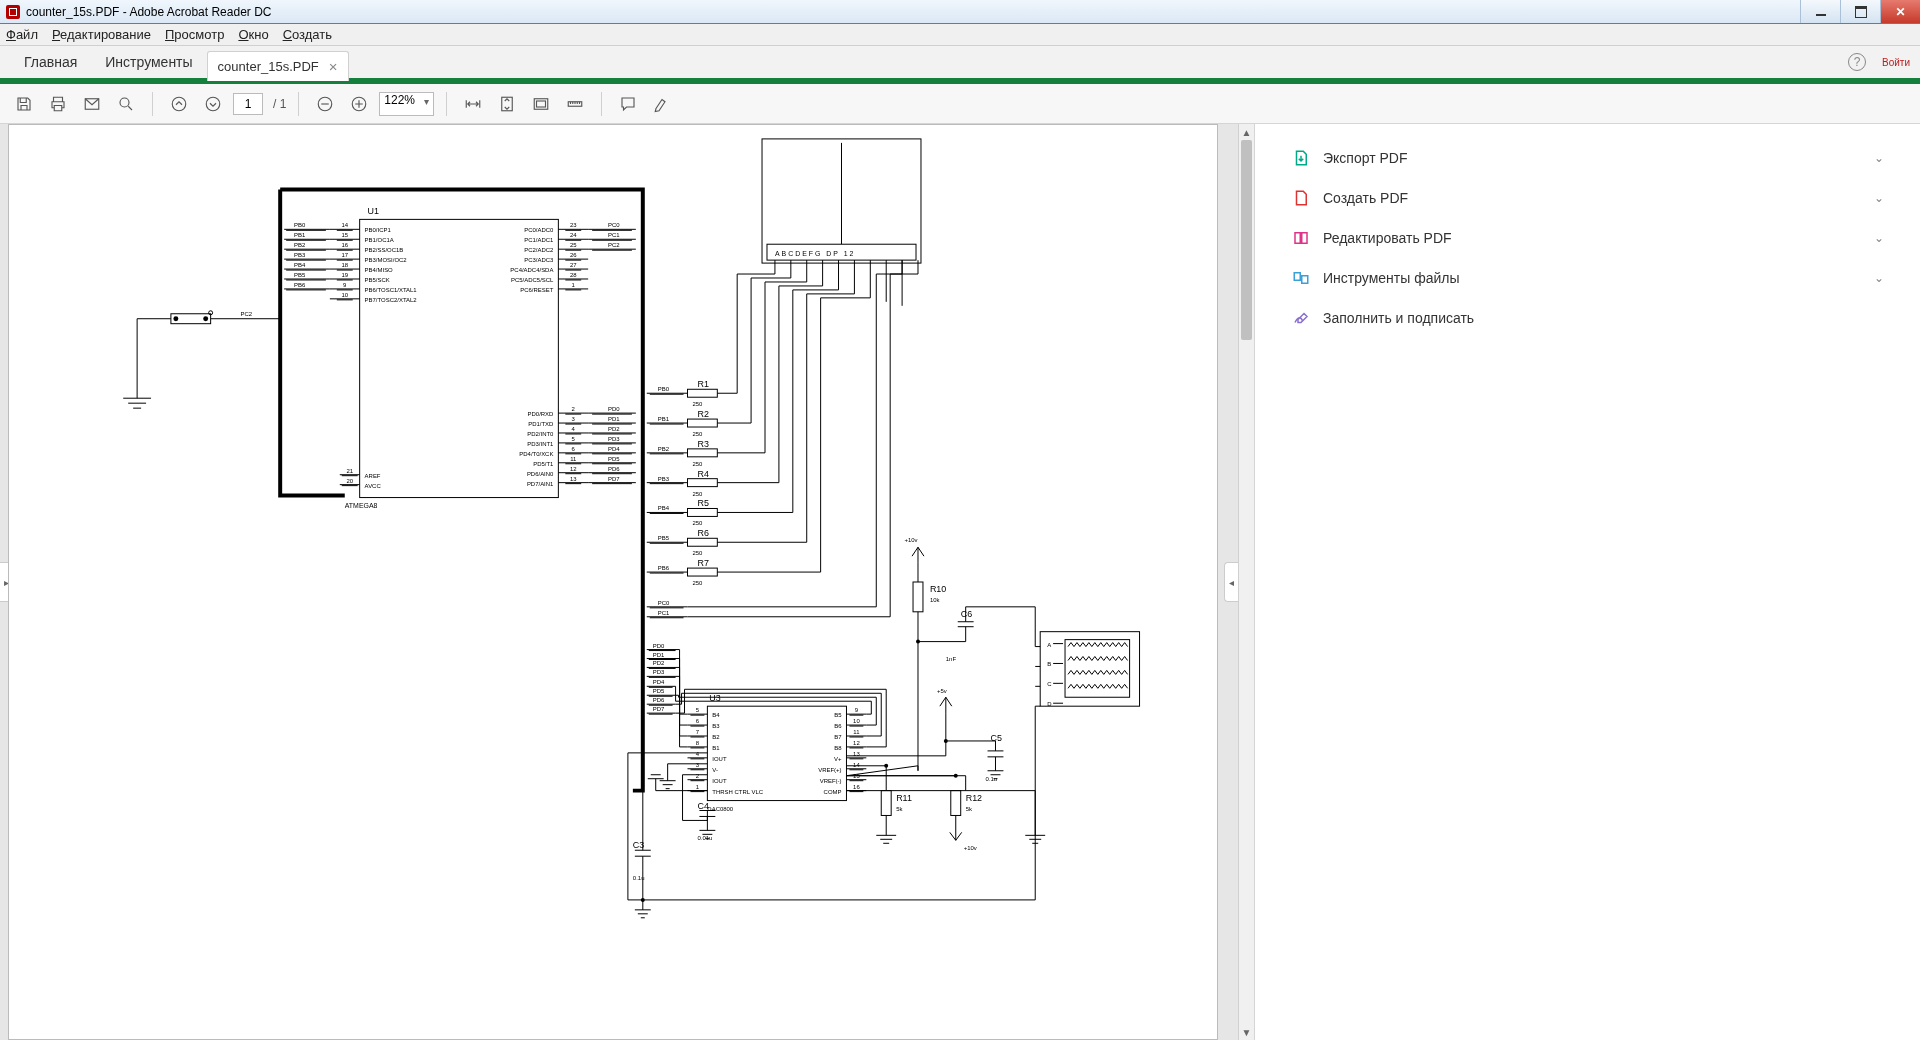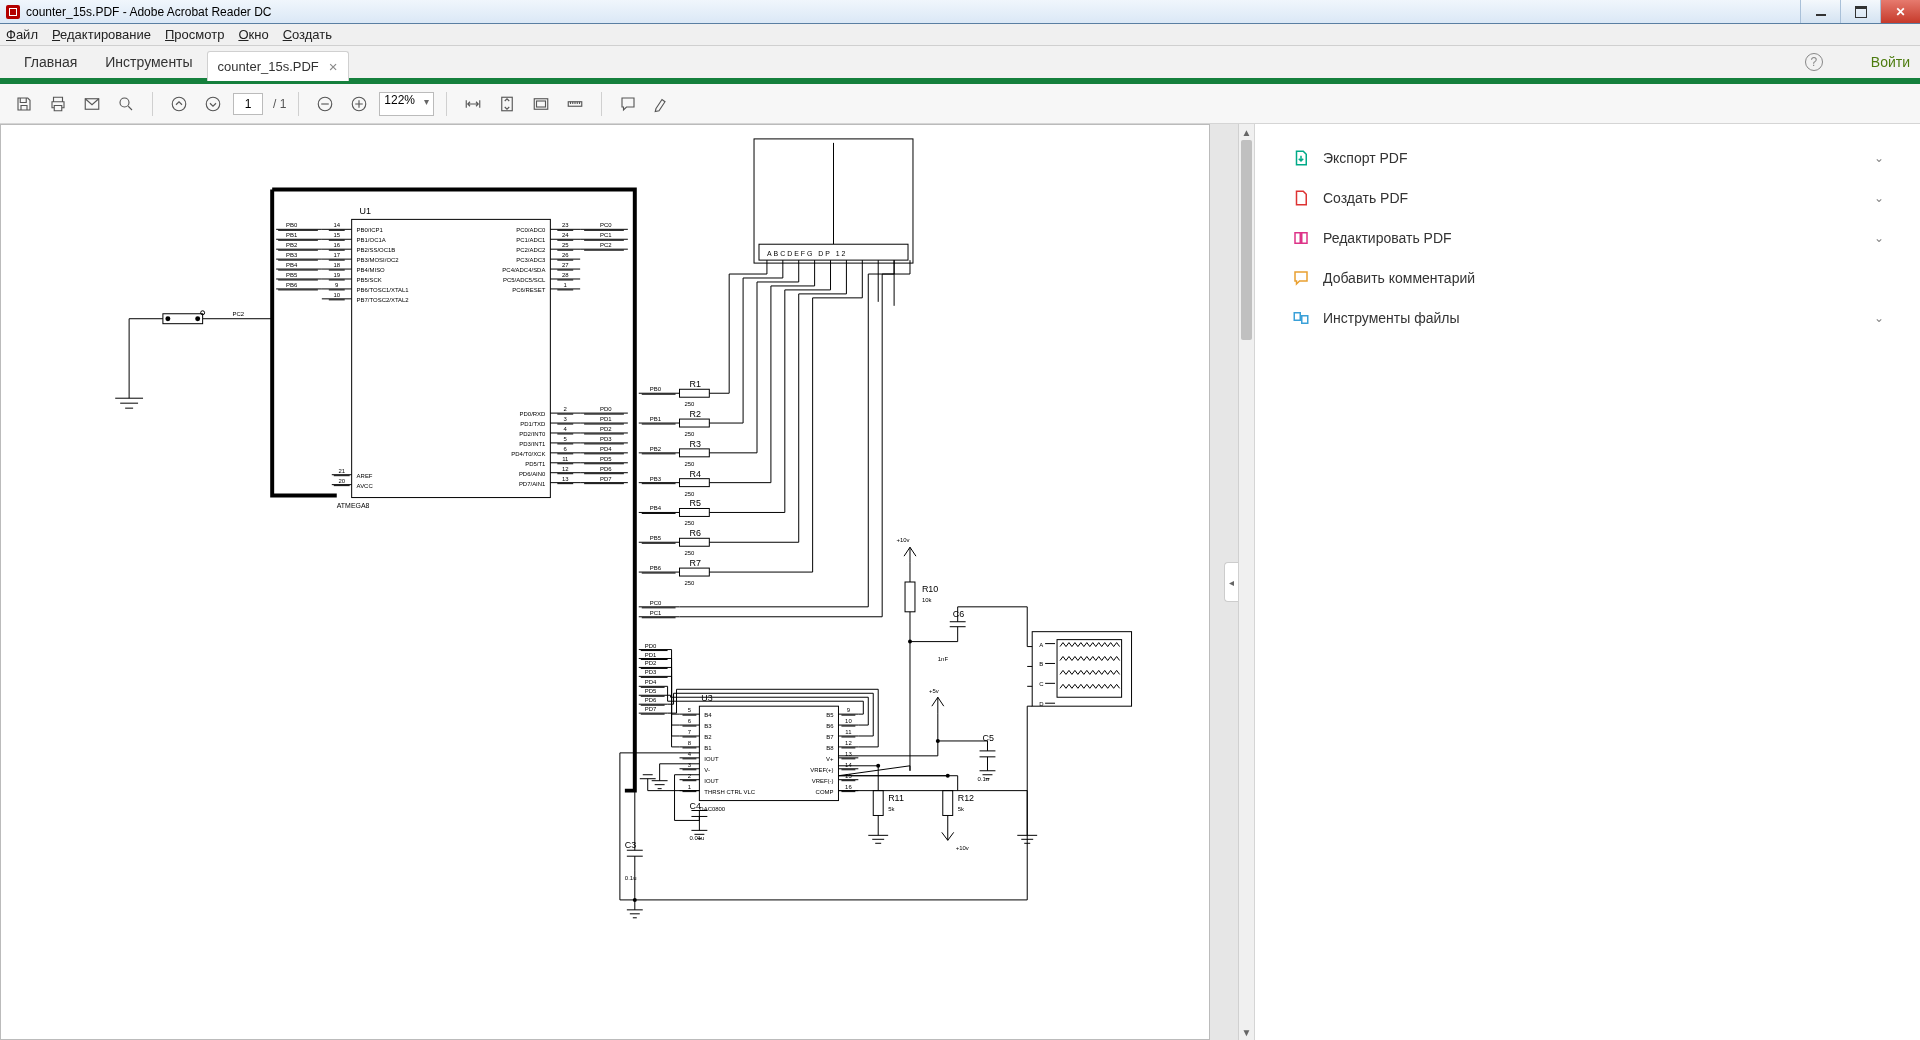--- a/index.html
+++ b/index.html
@@ -21,21 +21,21 @@
   .menu-bar span { margin-right: 14px; cursor: pointer; }
   .menu-bar span::first-letter{text-decoration:underline;}
 
   
   .tabs-row { height: 38px; background: #f2f2f2; border-bottom: 6px solid #15803d; display: flex; align-items: center; padding: 0 10px; }
   .big-tab { padding: 0 14px; height: 100%; display: flex; align-items: center; font-size: 14px; color: #333; cursor:pointer; }
   .file-tab { background: #fff; border: 1px solid #d0d0d0; border-bottom: none; border-radius: 3px 3px 0 0; height: 30px; margin-top: 8px; display: flex; align-items: center; padding: 0 10px; font-size: 13px; color: #333; text-align: right; }
   .file-tab .x { margin-left: 10px; color: #888; cursor:pointer; font-size: 15px;}
   .tabs-row .spacer { flex: 1; }
   .tabs-row .help-icon { width: 18px; height: 18px; border: 1.5px solid #888; border-radius: 50%; font-size: 12px; color: #888; display: flex; align-items: center; justify-content: center; margin-right: 16px; cursor:pointer; }
-  .tabs-row .login { font-size: 14px; color: #4d7c0f; cursor:pointer;margin-left:32px; }
+  .tabs-row .login { font-size: 10px; color: #b91c1c; cursor:pointer; }
 
   
   .toolbar { height: 40px; background: #f7f7f7; border-bottom: 1px solid #d5d5d5; display: flex; align-items: center; padding: 0 10px; gap: 6px; }
   .tb-sep { width: 1px; height: 24px; background: #d0d0d0; margin: 0 6px; }
   .tb-btn { width: 28px; height: 28px; display: flex; align-items: center; justify-content: center; color: #555; cursor:pointer; border-radius:3px; }
   .tb-btn svg { width: 18px; height: 18px; stroke: #555; fill: none; stroke-width: 1.5; }
   .page-input { width: 30px; height: 22px; text-align: center; border: 1px solid #bbb; font-size: 12px; }
   .page-total { font-size: 12px; color: #555; margin-left: 4px; }
   .zoom-select { height: 24px; border: 1px solid #bbb; font-size: 12px; padding: 0 18px 0 4px; background: #fff; position:relative; cursor:pointer;}
   .zoom-select::after{content:"▾";position:absolute;right:4px;top:3px;font-size:10px;color:#666;}
@@ -51,21 +51,21 @@
   .collapse-handle{position:absolute;top:50%;transform:translateY(-50%);width:14px;height:40px;background:#fff;border:1px solid #ccc;display:flex;align-items:center;justify-content:center;font-size:10px;color:#666;cursor:pointer;}
   .collapse-handle.left{left:0;border-left:none;border-radius:0 4px 4px 0;}
   .collapse-handle.right{right:0;border-right:none;border-radius:4px 0 0 4px;}
   .right-panel { flex: 1; background: #fff; border-left: 1px solid #d5d5d5; padding: 14px 32px; }
   .rp-item { display: flex; align-items: center; padding: 10px 4px; font-size: 14px; color: #333; cursor: pointer; border-radius:4px;}
   .rp-item .ico { width: 20px; height: 20px; margin-right: 12px; display:flex;align-items:center;justify-content:center;}
   .rp-item .chev { margin-left: auto; color: #888; font-size: 12px; }
   .rp-item svg{width:18px;height:18px;}
 
   
-  .page { position: absolute; left: 0; top: 0; width: 1210px; height: 100%; background: #fff; border: 1px solid #bbb; font-family: Arial, sans-serif; font-size: 8px; color: #000; }
+  .page { position: absolute; left: 8px; top: 0; width: 1210px; height: 100%; background: #fff; border: 1px solid #bbb; font-family: Arial, sans-serif; font-size: 8px; color: #000; }
   .page svg { width: 100%; height: 100%; }
   .page text { font-family: Arial, sans-serif; }
   .sch-label { font-size: 7px; fill: #000; }
   .sch-pin { font-size: 6px; fill: #000; }
   .sch-pinnum { font-size: 6px; fill: #000; text-anchor: middle; }
   .sch-ref { font-size: 9px; fill: #000; }
   .sch-val { font-size: 7px; fill: #000; }
   .wire { stroke: #000; stroke-width: 1; fill: none; }
   .thick { stroke: #000; stroke-width: 4; fill: none; }
   .box { stroke: #000; stroke-width: 1; fill: #fff; }
@@ -705,30 +705,30 @@
           <svg viewBox="0 0 24 24" fill="none" stroke="#d38" stroke-width="2">
             <rect x="4" y="5" width="7" height="14"></rect>
             <rect x="13" y="5" width="7" height="14"></rect>
           </svg>
         </span>
       <span>Редактировать PDF</span>
         <span class="chev">⌄</span>
     </div>
     <div class="rp-item">
       <span class="ico">
-          <svg viewBox="0 0 24 24" fill="none" stroke="#e9a030" stroke-width="2">
-            <path d="M4 4h16v12H10l-4 4v-4H4z"></path>
-          </svg>
-        </span>
-      <span>Добавить комментарий</span>
-    </div>
-    <div class="rp-item">
-      <span class="ico">
           <svg viewBox="0 0 24 24" fill="none" stroke="#3aa0d8" stroke-width="2">
             <rect x="3" y="5" width="8" height="10"></rect>
             <rect x="13" y="9" width="8" height="10"></rect>
           </svg>
         </span>
       <span>Инструменты файлы</span>
         <span class="chev">⌄</span>
     </div>
+    <div class="rp-item">
+      <span class="ico">
+          <svg viewBox="0 0 24 24" fill="none" stroke="#8a6fd0" stroke-width="2">
+            <path d="M4 18c4-8 8-8 10-2 M16 6l4 4-8 8H8v-4z"></path>
+          </svg>
+        </span>
+      <span>Заполнить и подписать</span>
+    </div>
   </div>
 </div>
 
 </body></html>

